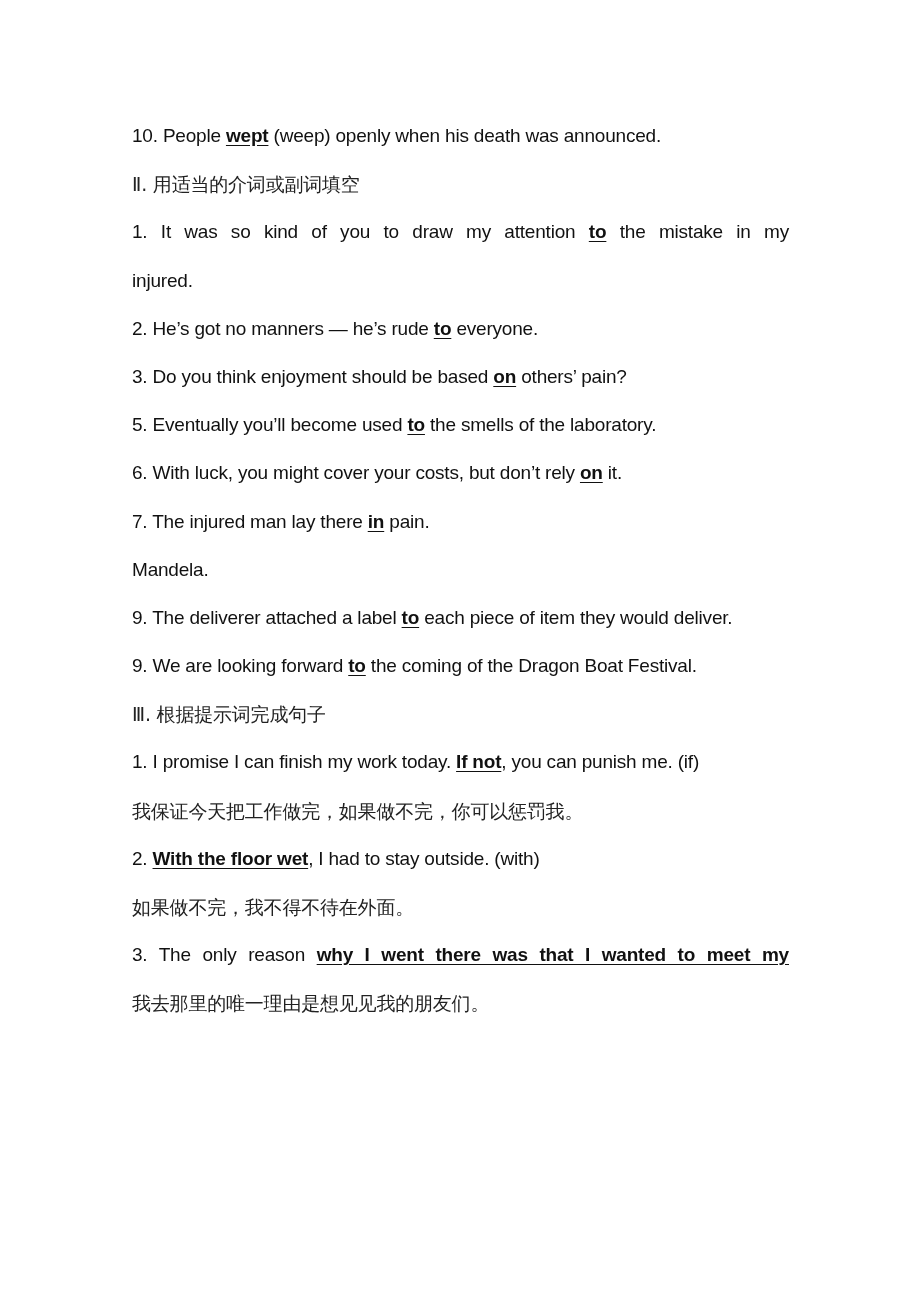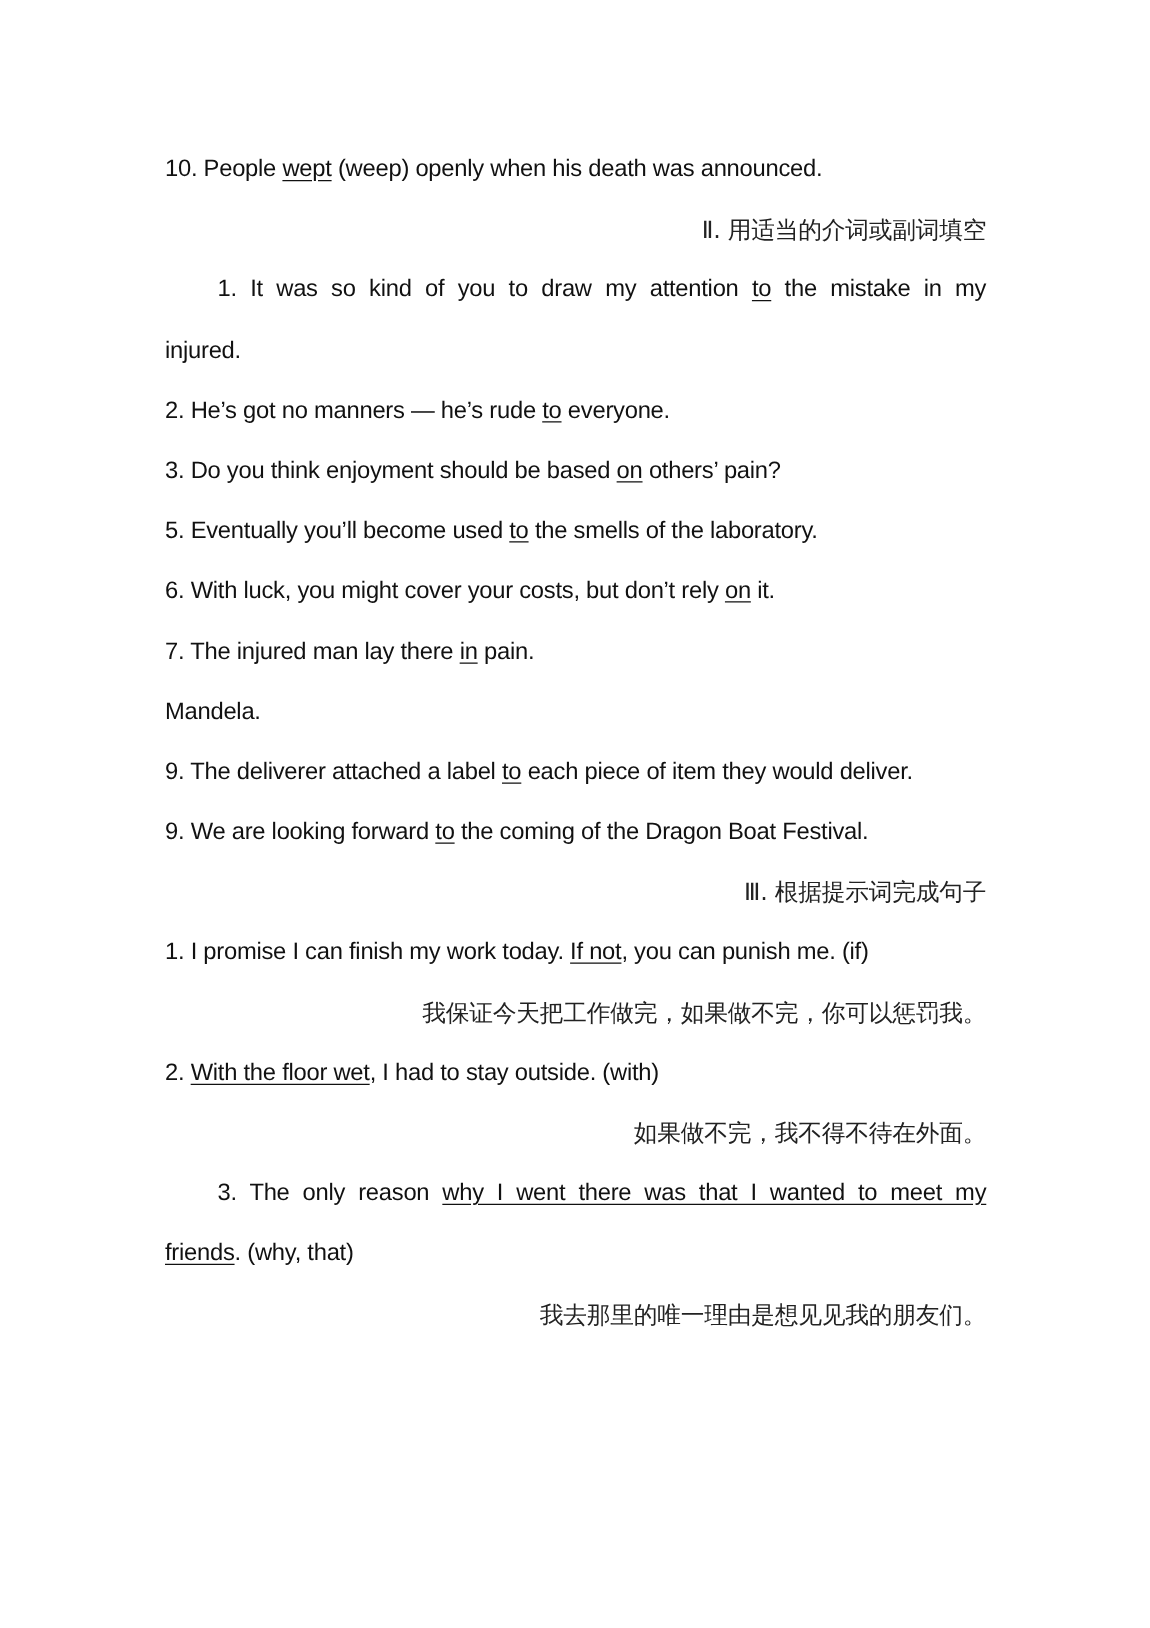--- a/index.html
+++ b/index.html
@@ -1,22 +1,22 @@
 <!DOCTYPE html>
 <html><head>
   <meta charset="utf-8">
   <style>
     html, body { margin: 0; padding: 0; background: #ffffff; }
     body { width: 920px; height: 1302px; position: relative; overflow: hidden;
       font-family: "Liberation Sans", "DejaVu Sans", sans-serif; color: #111; }
     .page { position: absolute; left: 132px; top: 112px; width: 657px; }
     .line { height: 48.2px; line-height: 48.2px; font-size: 19px; white-space: nowrap; letter-spacing: -0.2px; }
-    .justify { text-align: justify; text-align-last: justify; white-space: normal; margin-left: 42px; }
-    .ans { font-weight: normal; text-decoration: underline; text-underline-offset: 3px; }
-    .cn { font-family: "DejaVu Sans", sans-serif; font-size: 19px; color: #222; text-align: right; }
+    .justify { text-align: justify; text-align-last: justify; white-space: normal; }
+    .ans { font-weight: bold; text-decoration: underline; text-underline-offset: 3px; }
+    .cn { font-family: "DejaVu Sans", sans-serif; font-size: 19px; color: #222; }
   </style>
 </head>
 <body>
 
 <div class="page" id="page">
     <div class="line"><span>10. People </span><span class="ans">wept</span><span> (weep) openly when his death was announced.</span></div>
     <div class="line cn"><span>Ⅱ. 用适当的介词或副词填空</span></div>
     <div class="line justify"><span>1. It was so kind of you to draw my attention </span><span class="ans">to</span><span> the mistake in my</span></div>
     <div class="line"><span>injured.</span></div>
     <div class="line"><span>2. He’s got no manners — he’s rude </span><span class="ans">to</span><span> everyone.</span></div>
@@ -26,15 +26,14 @@
     <div class="line"><span>7. The injured man lay there </span><span class="ans">in</span><span> pain.</span></div>
     <div class="line"><span>Mandela.</span></div>
     <div class="line"><span>9. The deliverer attached a label </span><span class="ans">to</span><span> each piece of item they would deliver.</span></div>
     <div class="line"><span>9. We are looking forward </span><span class="ans">to</span><span> the coming of the Dragon Boat Festival.</span></div>
     <div class="line cn"><span>Ⅲ. 根据提示词完成句子</span></div>
     <div class="line"><span>1. I promise I can finish my work today.    </span><span class="ans">If not</span><span>, you can punish me. (if)</span></div>
     <div class="line cn"><span>我保证今天把工作做完，如果做不完，你可以惩罚我。</span></div>
     <div class="line"><span>2. </span><span class="ans">With the floor wet</span><span>, I had to stay outside. (with)</span></div>
     <div class="line cn"><span>如果做不完，我不得不待在外面。</span></div>
     <div class="line justify"><span>3. The only reason </span><span class="ans">why I went there was that I wanted to meet my</span><span></span></div>
-    <div class="line"><span></span><span class="ans">friends</span><span>. (why, that)</span></div>
     <div class="line cn"><span>我去那里的唯一理由是想见见我的朋友们。</span></div>
   </div>
 
 </body></html>

